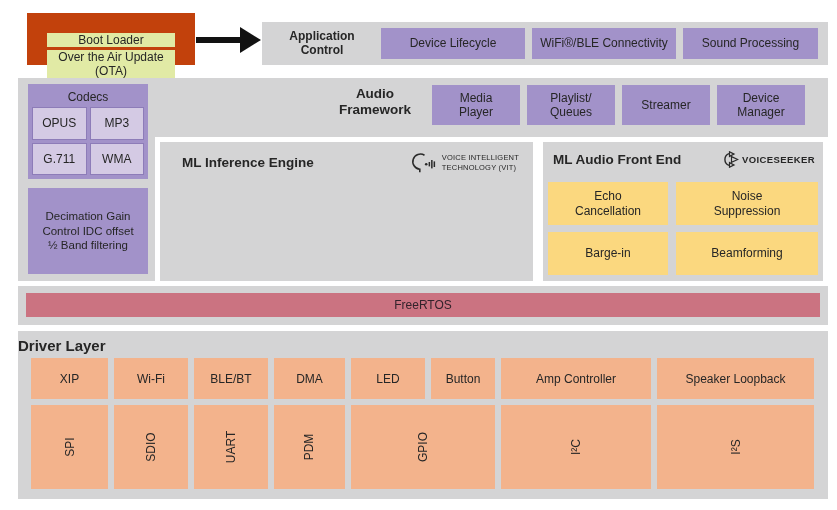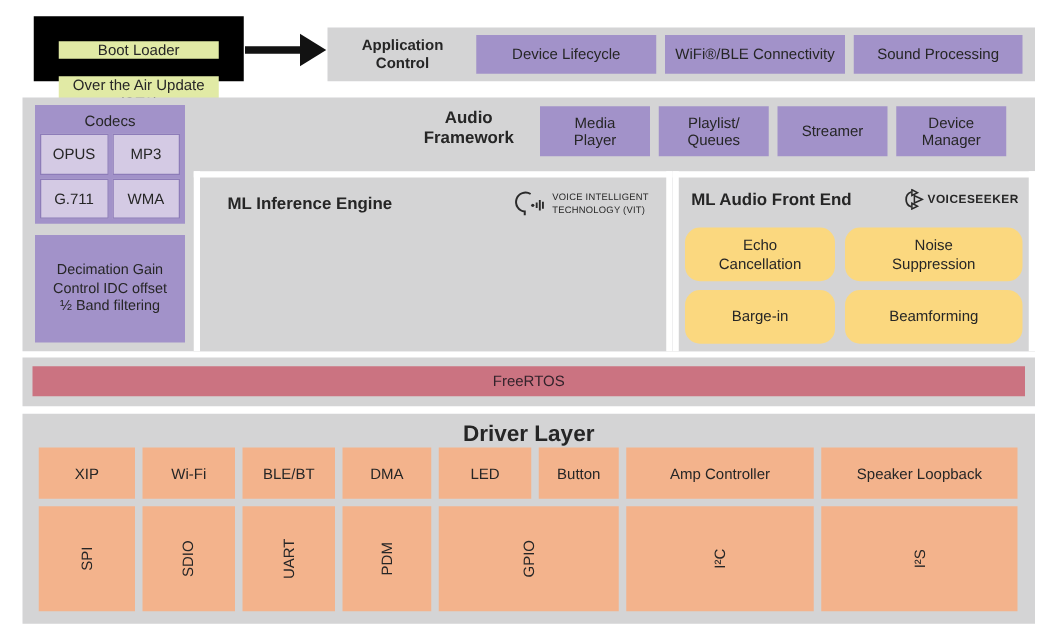--- a/index.html
+++ b/index.html
@@ -6,22 +6,22 @@
   #canvas{
     position:relative;width:837px;height:510px;background:#ffffff;
     font-family:"Liberation Sans","DejaVu Sans",sans-serif;color:#262626;
     overflow:hidden;
   }
   .pre{white-space:pre-line;}
   .abs{position:absolute;}
   .cc{display:flex;align-items:center;justify-content:center;text-align:center;}
 
   
-  .boot-outer{left:27px;top:13px;width:168px;height:52px;background:#000000;
-    padding:20px;box-sizing:border-box;display:flex;flex-direction:column;gap:14px;}
+  .boot-outer{left:27px;top:13px;width:168px;height:52px;background:#c2410c;
+    padding:20px;box-sizing:border-box;display:flex;flex-direction:column;gap:3px;}
   .boot-inner{flex:1;background:#e1eaa5;font-size:12px;}
   .arrow-shaft{left:196px;top:37px;width:46px;height:6px;background:#121212;}
   .arrow-head{left:240px;top:27px;width:0;height:0;
     border-left:21px solid #121212;border-top:13px solid transparent;border-bottom:13px solid transparent;}
   .appbar{left:262px;top:22px;width:566px;height:43px;background:#d4d4d5;
     display:flex;align-items:center;box-sizing:border-box;padding:0 8px;}
   .appbar-title{width:104px;font-weight:bold;font-size:12px;line-height:1.15;}
   .pmod{background:#a292c9;height:31px;font-size:12px;line-height:1.1;margin-left:7px;}
   .pmod.w1{width:144px;}.pmod.w2{width:144px;}.pmod.w3{width:135px;}
 
@@ -40,32 +40,32 @@
   .panel{background:#d4d4d5;border:5px solid #ffffff;border-bottom:none;box-sizing:border-box;}
   .panel-mlie{left:155px;top:137px;width:383px;height:144px;}
   .panel-afe{left:538px;top:137px;width:290px;height:144px;}
   .panel-title{font-weight:bold;font-size:13.5px;}
   .vit-badge{display:flex;align-items:center;gap:5px;}
   .vit-text{font-size:7.5px;line-height:1.25;letter-spacing:0.2px;}
   .wake-box{left:170px;top:182px;width:353px;height:90px;background:#fbd87f;
     font-size:12px;line-height:1.3;}
   .afe-grid{left:548px;top:182px;width:270px;height:93px;display:grid;
     grid-template-columns:120px 142px;grid-template-rows:43px 43px;gap:7px 8px;}
-  .afe-cell{background:#fbd87f;font-size:12px;line-height:1.2;border-radius:12px;}
+  .afe-cell{background:#fbd87f;font-size:12px;line-height:1.2;}
   .vs-badge{display:flex;align-items:center;gap:3px;}
   .vs-text{font-size:9.5px;font-weight:bold;letter-spacing:0.4px;}
 
   
   .rtos-band{left:18px;top:286px;width:810px;height:39px;background:#d4d4d5;}
   .rtos-bar{left:26px;top:293px;width:794px;height:24px;background:#cb7381;
     font-size:12px;color:#33232b;}
 
   
   .drv-section{left:18px;top:331px;width:810px;height:168px;background:#d4d4d5;}
-  .drv-title{left:18px;top:337px;width:810px;text-align:center;font-weight:bold;font-size:18px;}
+  .drv-title{left:18px;top:337px;width:810px;font-weight:bold;font-size:15px;}
   .drv-grid{left:31px;top:358px;width:783px;display:grid;
     grid-template-columns:77px 74px 74px 71px 74px 64px 150px 157px;
     grid-template-rows:41px 84px;gap:6px;}
   .drv-cell{background:#f3b38c;font-size:12px;}
   .gpio-span{grid-column:5 / span 2;}
   .vtext{transform:rotate(-90deg);white-space:nowrap;font-size:12px;}
 
   svg{display:block;}
 </style>
 </head>

